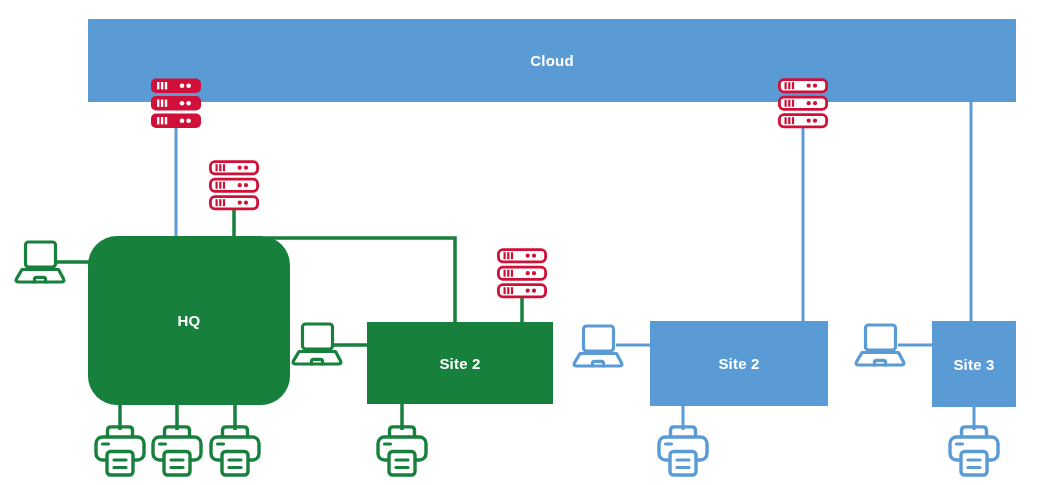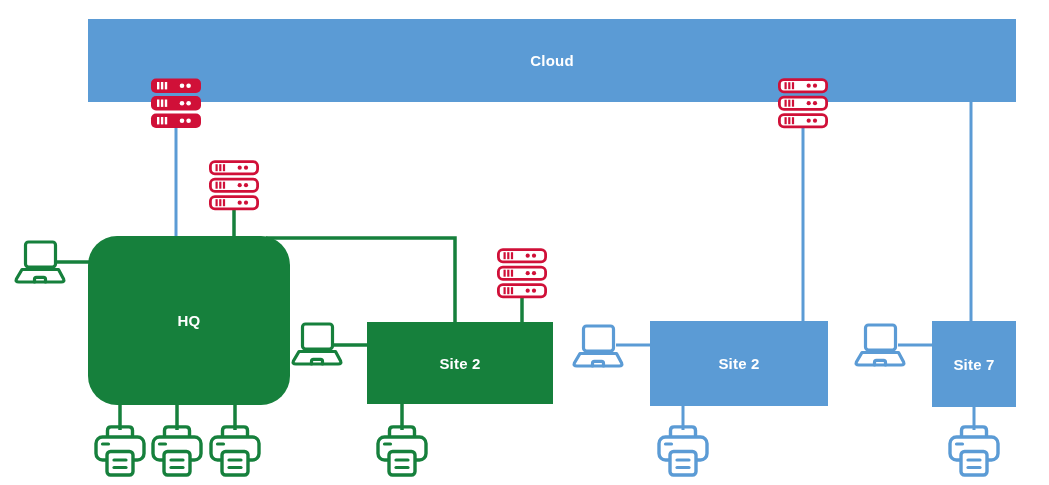--- a/index.html
+++ b/index.html
@@ -103,21 +103,21 @@
   <div class="node green-box" style="left:88px;top:236px;width:202px;height:169px;border-radius:29px;">
     <span>HQ</span>
   </div>
   <div class="node green-box" style="left:367px;top:322px;width:186px;height:82px;">
     <span>Site 2</span>
   </div>
   <div class="node blue-box" style="left:650px;top:321px;width:178px;height:85px;">
     <span>Site 2</span>
   </div>
   <div class="node blue-box" style="left:932px;top:321px;width:84px;height:86px;">
-    <span>Site 7</span>
+    <span>Site 3</span>
   </div>
 
   <svg class="icon ic-red" style="left:150px;top:78px;" width="52" height="50" viewBox="0 0 52 50">
       <use href="#g-server-solid"></use>
     </svg>
   <svg class="icon ic-red" style="left:208px;top:160px;" width="52" height="50" viewBox="0 0 52 50">
       <use href="#g-server-outline"></use>
     </svg>
   <svg class="icon ic-red" style="left:496px;top:248px;" width="52" height="50" viewBox="0 0 52 50">
       <use href="#g-server-outline"></use>

